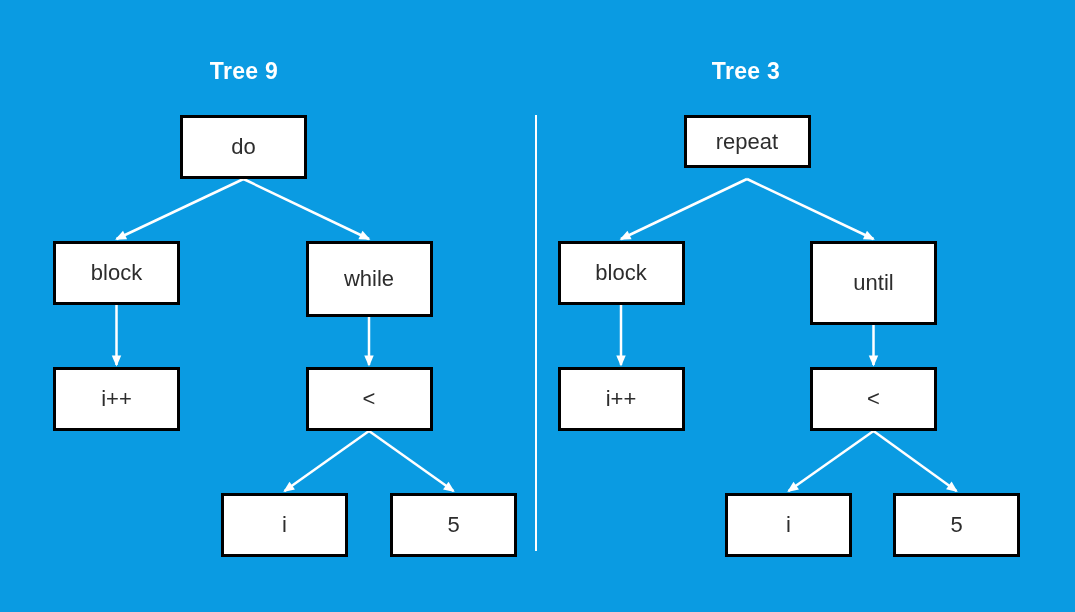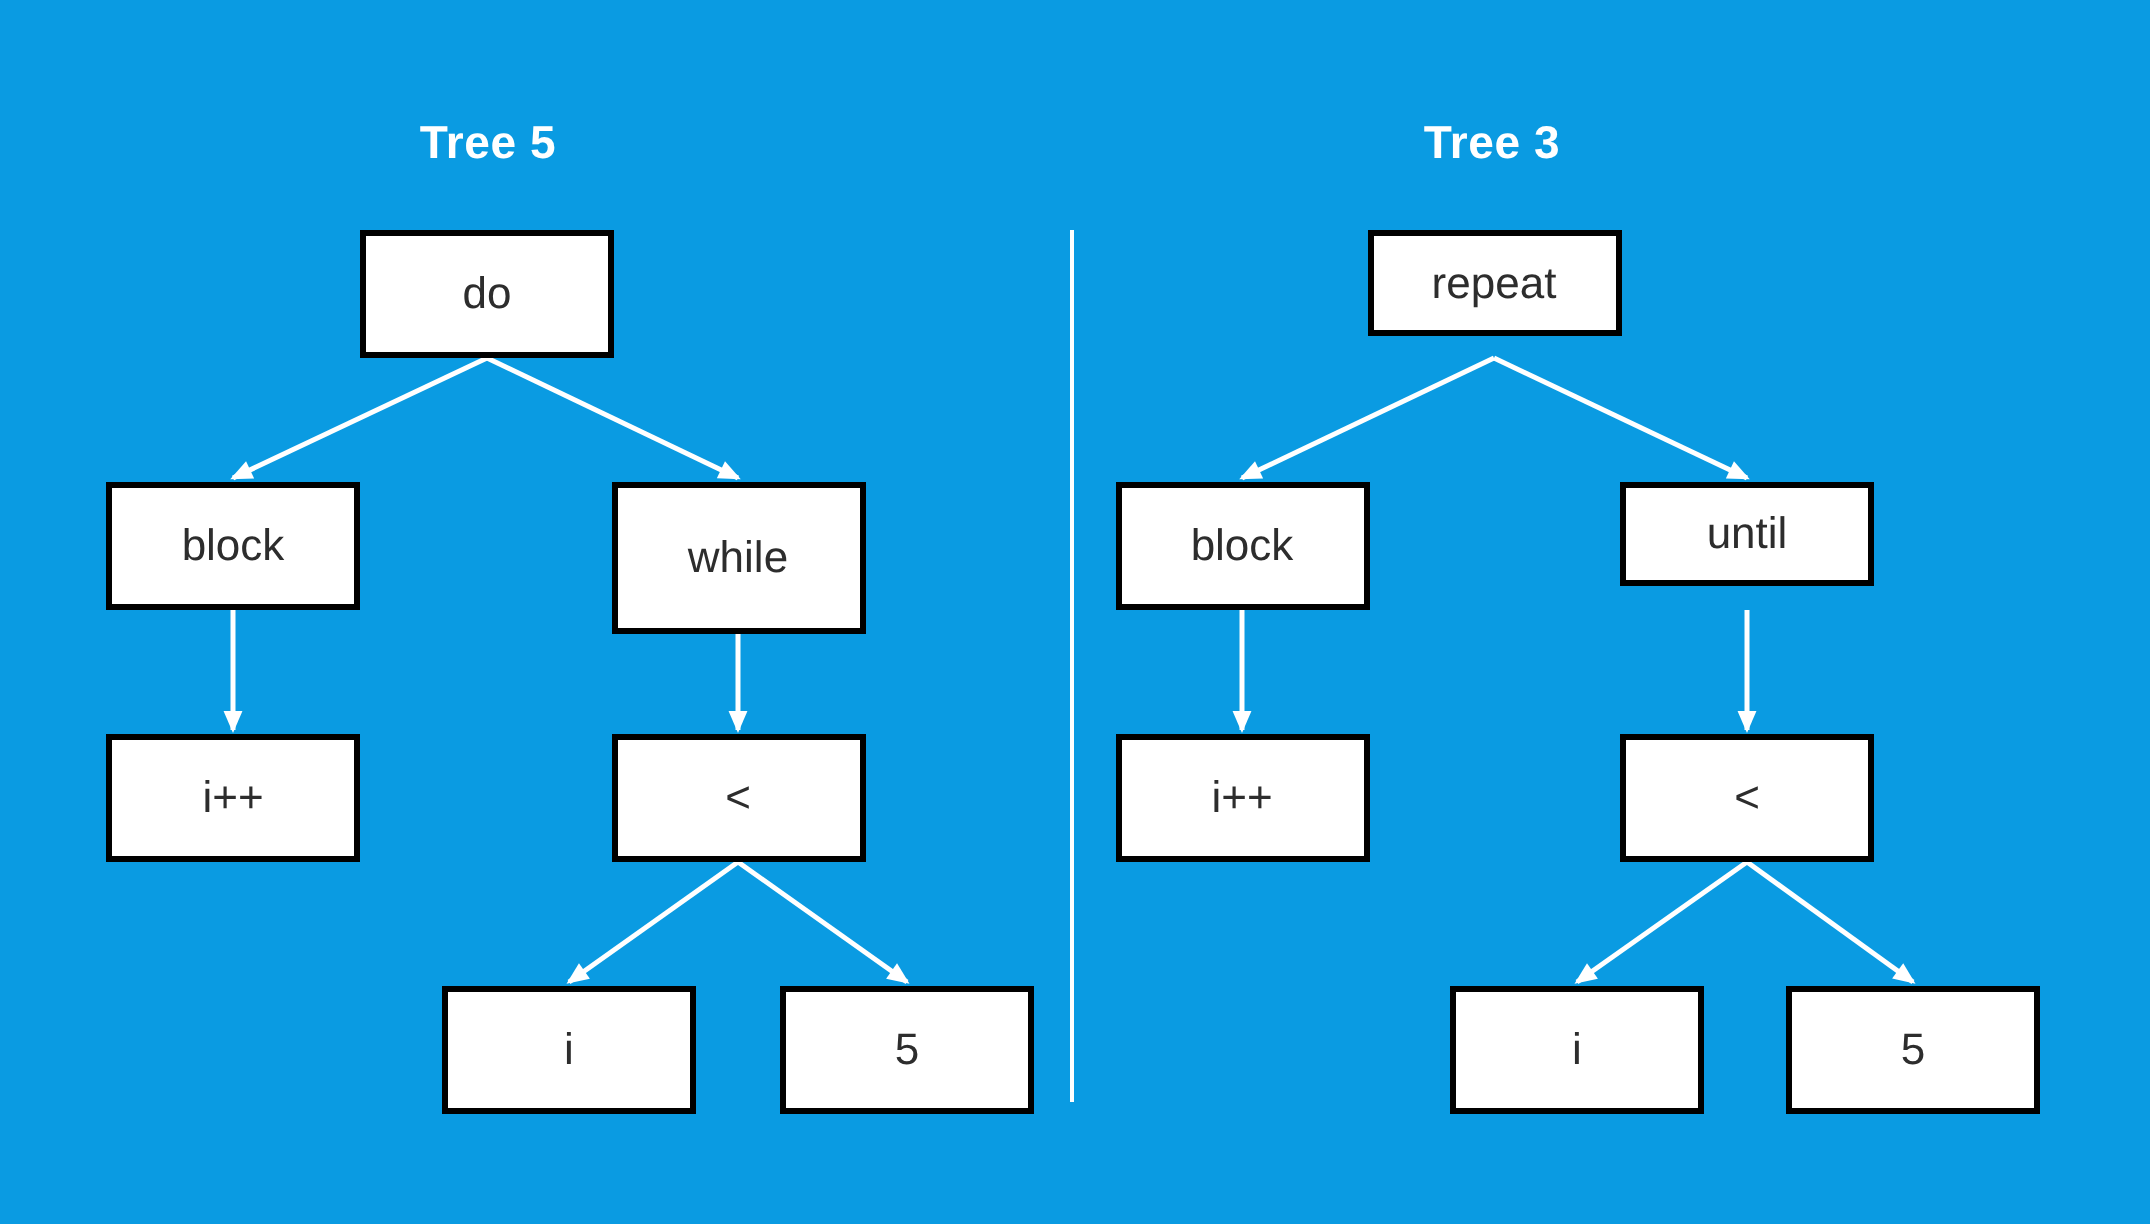--- a/index.html
+++ b/index.html
@@ -59,36 +59,36 @@
       <line x1="369" y1="305" x2="369" y2="365" stroke="#FFFFFF" stroke-width="2.5" marker-end="url(#arrowhead)"></line>
       <line x1="369" y1="431" x2="284.5" y2="491" stroke="#FFFFFF" stroke-width="2.5" marker-end="url(#arrowhead)"></line>
       <line x1="369" y1="431" x2="453.5" y2="491" stroke="#FFFFFF" stroke-width="2.5" marker-end="url(#arrowhead)"></line>
       <line x1="747" y1="179" x2="621" y2="239" stroke="#FFFFFF" stroke-width="2.5" marker-end="url(#arrowhead)"></line>
       <line x1="747" y1="179" x2="873.5" y2="239" stroke="#FFFFFF" stroke-width="2.5" marker-end="url(#arrowhead)"></line>
       <line x1="621" y1="305" x2="621" y2="365" stroke="#FFFFFF" stroke-width="2.5" marker-end="url(#arrowhead)"></line>
       <line x1="873.5" y1="305" x2="873.5" y2="365" stroke="#FFFFFF" stroke-width="2.5" marker-end="url(#arrowhead)"></line>
       <line x1="873.5" y1="431" x2="788.5" y2="491" stroke="#FFFFFF" stroke-width="2.5" marker-end="url(#arrowhead)"></line>
       <line x1="873.5" y1="431" x2="956.5" y2="491" stroke="#FFFFFF" stroke-width="2.5" marker-end="url(#arrowhead)"></line>
     </svg>
-  <div class="tree-title" id="title-0" style="left: 244px; top: 58px;">Tree 5</div>
+  <div class="tree-title" id="title-0" style="left: 244px; top: 58px;">Tree 9</div>
   <div class="tree-title" id="title-1" style="left: 746px; top: 58px;">Tree 3</div>
   <div class="divider" id="divider" style="left: 535px; top: 115px; height: 436px;"></div>
   <div id="nodes-layer">
       <div>
         <div class="node" style="left: 180px; top: 115px; width: 127px; height: 64px;">do</div>
         <div class="node" style="left: 53px; top: 241px; width: 127px; height: 64px;">block</div>
         <div class="node" style="left: 305.5px; top: 241px; width: 127px; height: 76px;">while</div>
         <div class="node" style="left: 53px; top: 367px; width: 127px; height: 64px;">i++</div>
         <div class="node" style="left: 305.5px; top: 367px; width: 127px; height: 64px;">&lt;</div>
         <div class="node" style="left: 221px; top: 493px; width: 127px; height: 64px;">i</div>
         <div class="node" style="left: 390px; top: 493px; width: 127px; height: 64px;">5</div>
       </div>
       <div>
         <div class="node" style="left: 683.5px; top: 115px; width: 127px; height: 53px;">repeat</div>
         <div class="node" style="left: 557.5px; top: 241px; width: 127px; height: 64px;">block</div>
-        <div class="node" style="left: 810px; top: 241px; width: 127px; height: 52px;">until</div>
+        <div class="node" style="left: 810px; top: 241px; width: 127px; height: 84px;">until</div>
         <div class="node" style="left: 557.5px; top: 367px; width: 127px; height: 64px;">i++</div>
         <div class="node" style="left: 810px; top: 367px; width: 127px; height: 64px;">&lt;</div>
         <div class="node" style="left: 725px; top: 493px; width: 127px; height: 64px;">i</div>
         <div class="node" style="left: 893px; top: 493px; width: 127px; height: 64px;">5</div>
       </div>
     </div>
 </div>
 
 </body></html>

